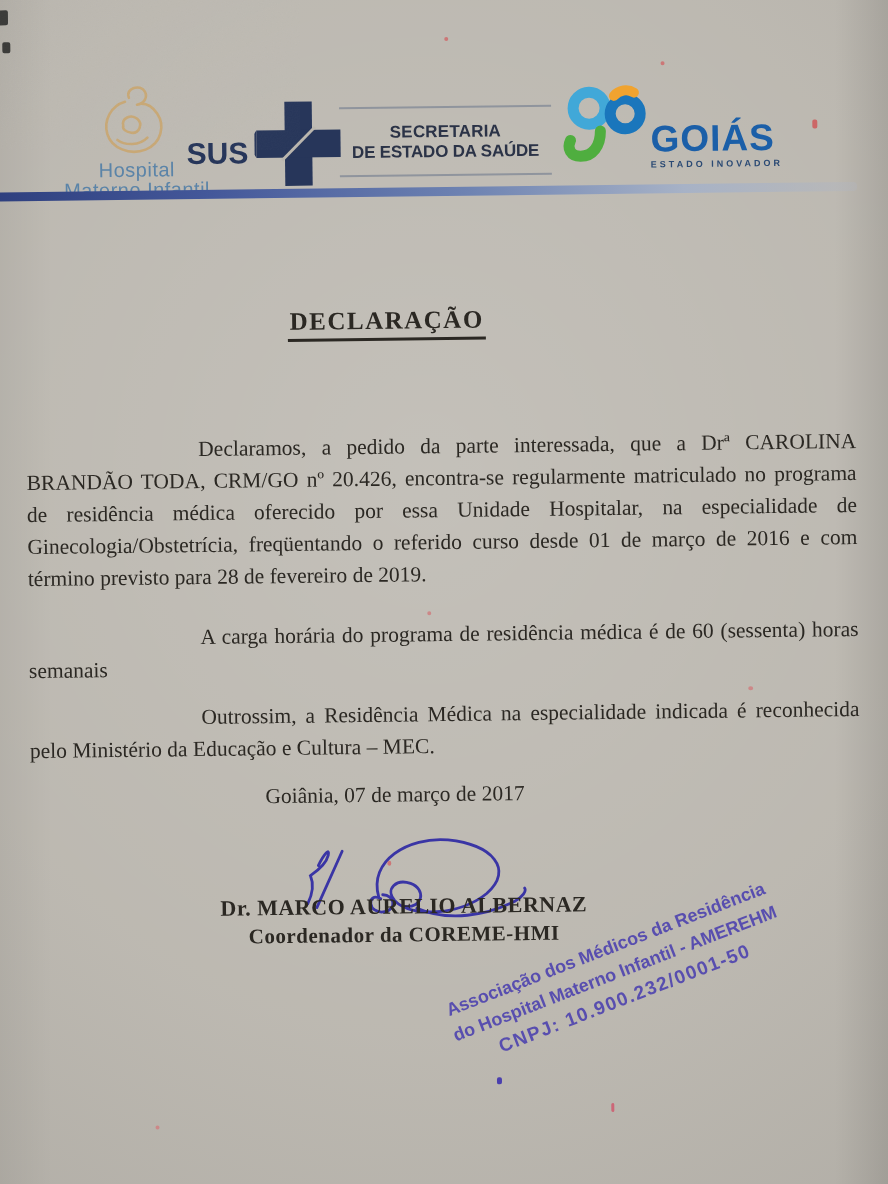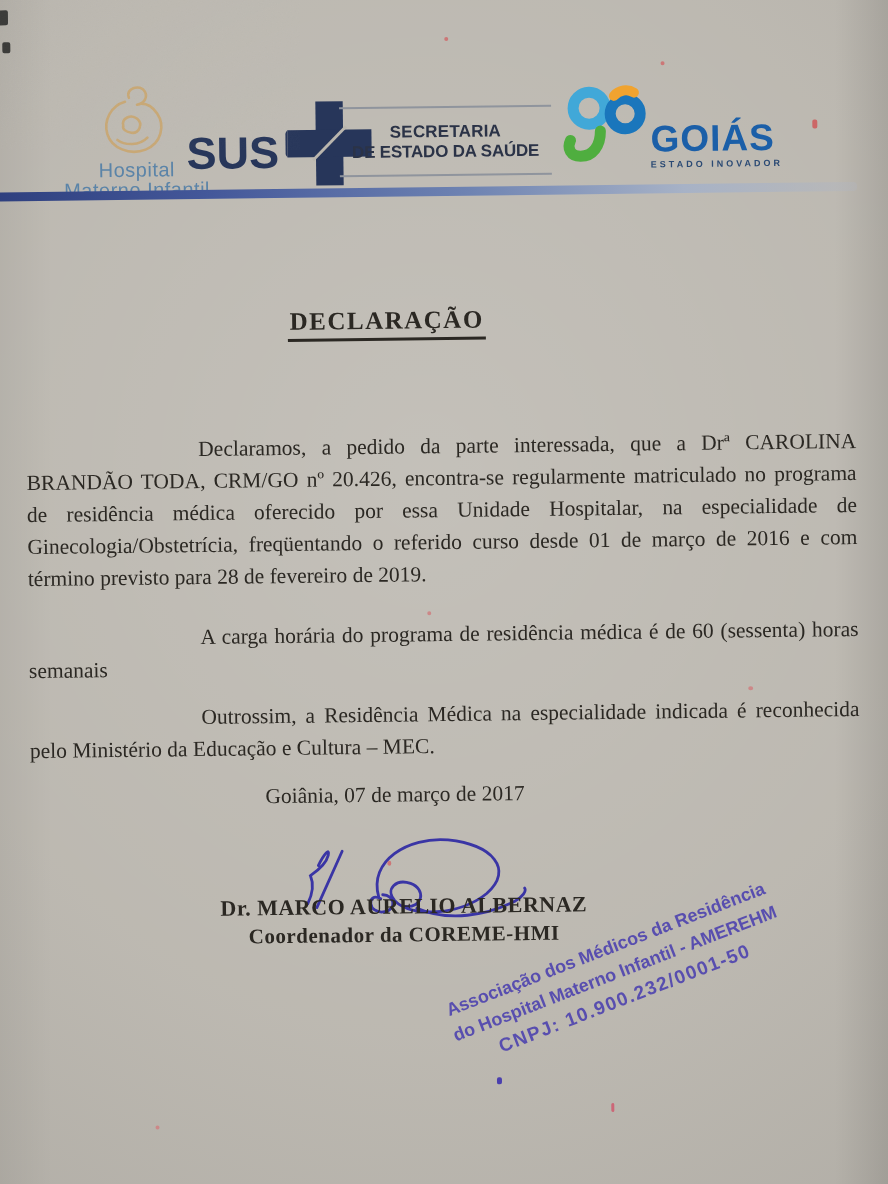--- a/index.html
+++ b/index.html
@@ -9,21 +9,21 @@
       radial-gradient(130% 105% at 48% 40%, rgba(255,255,255,0.14) 0%, rgba(255,255,255,0.04) 45%, rgba(0,0,0,0.10) 100%),
       linear-gradient(to right, rgba(0,0,0,0.05), rgba(0,0,0,0) 6%, rgba(0,0,0,0) 94%, rgba(0,0,0,0.10)),
       #bab6ae;
     font-family:"Liberation Serif", serif;color:#2b2823;}
   .content{position:absolute;inset:0;transform:rotate(-0.7deg);}
   
   .hmi{position:absolute;left:52px;top:78px;width:180px;text-align:center;}
   .hmi svg{display:block;margin:0 auto;}
   .hmi-text{font-family:"Liberation Sans",sans-serif;color:#5b84a8;font-size:20px;line-height:20px;letter-spacing:0.5px;}
   .sus{position:absolute;left:192px;top:98px;display:flex;align-items:center;}
-  .sus-word{font-family:"Liberation Sans",sans-serif;font-weight:bold;font-size:45px;color:#27365a;letter-spacing:0px;margin-right:6px;margin-top:18px;}
+  .sus-word{font-family:"Liberation Sans",sans-serif;font-weight:bold;font-size:30px;color:#27365a;letter-spacing:0px;margin-right:6px;margin-top:18px;}
   .ses{position:absolute;left:343px;top:106px;width:216px;text-align:center;font-family:"Liberation Sans",sans-serif;color:#2b3347;}
   .ses .rule{height:2px;background:#8f949d;margin:0 2px;}
   .ses .t1{font-weight:bold;font-size:17px;letter-spacing:0.2px;margin-top:14px;}
   .ses .t2{font-weight:bold;font-size:17px;letter-spacing:-0.2px;margin-bottom:12px;}
   .goias{position:absolute;left:568px;top:84px;display:flex;align-items:flex-end;}
   .goias-txt{margin-left:2px;margin-bottom:4px;font-family:"Liberation Sans",sans-serif;}
   .goias-name{font-weight:bold;font-size:37px;line-height:34px;color:#1b5fa8;letter-spacing:1px;}
   .goias-tag{font-weight:bold;font-size:9px;letter-spacing:3px;color:#2b4a74;margin-top:3px;}
   .header-rule{position:absolute;left:0;top:187px;width:862px;height:9px;border-radius:0 4px 4px 0;
     background:linear-gradient(to right,#2e3f7e 0%,#44589a 25%,#6e83b2 55%,#a7b2c6 80%,rgba(175,182,198,0.25) 100%);}

